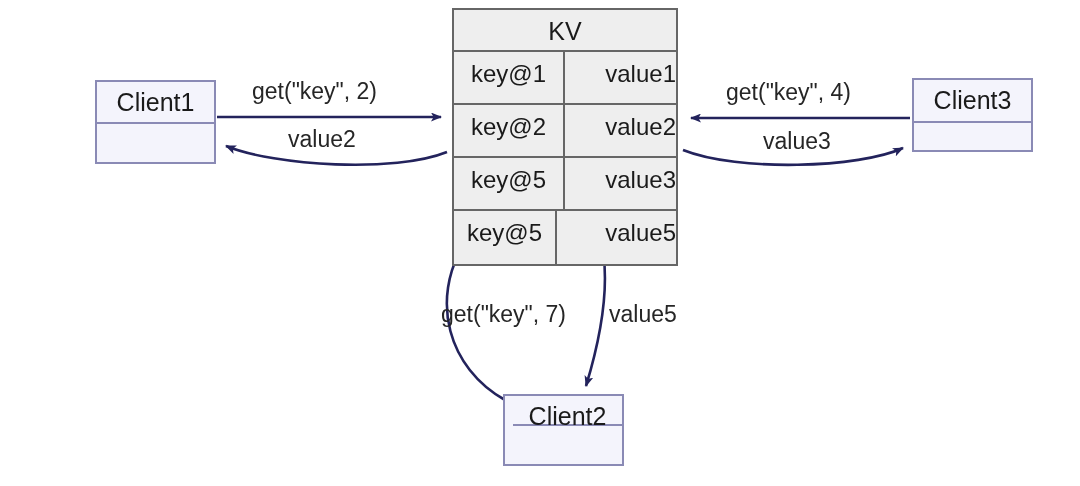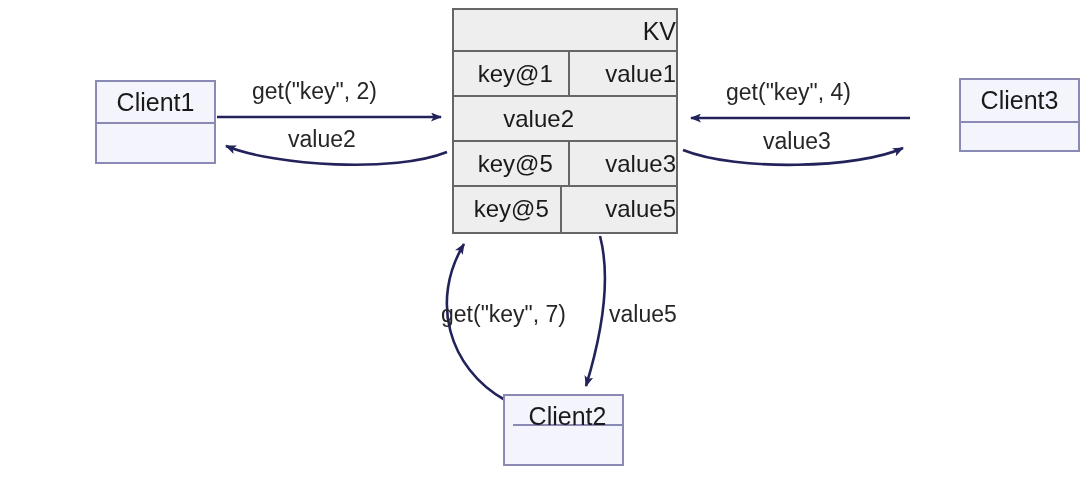--- a/index.html
+++ b/index.html
@@ -32,32 +32,31 @@
     left: 452px;
     top: 8px;
     width: 226px;
     border: 2px solid #666666;
     box-sizing: border-box;
     background: #eeeeee;
   }
   .kv-title {
     height: 42px;
     line-height: 42px;
-    text-align: right;
+    text-align: center;
     font-size: 25px;
     color: #1a1a1a;
     border-bottom: 2px solid #666666;
     box-sizing: border-box;
   }
   .kv-row {
     display: flex;
-    height: 45px;
+    height: 53px;
     box-sizing: border-box;
     border-bottom: 2px solid #666666;
-    padding-left: 9px;
   }
   .kv-row:last-child {
     border-bottom: none;
     gap: 16px;
   }
   .kv-cell {
     font-size: 24px;
     color: #1a1a1a;
     line-height: 43px;
     text-align: center;
@@ -87,21 +86,21 @@
     box-sizing: border-box;
   }
   .client-body {
     box-sizing: border-box;
   }
 
   #client1 { left: 95px;  top: 80px;  width: 121px; height: 84px; }
   #client1 .client-title { height: 42px; line-height: 40px; }
   #client1 .client-body  { height: 28px; }
 
-  #client3 { left: 912px; top: 78px;  width: 121px; height: 74px; margin-left: 47px; }
+  #client3 { left: 912px; top: 78px;  width: 121px; height: 74px; }
   #client3 .client-title { height: 43px; line-height: 41px; }
   #client3 .client-body  { height: 29px; }
 
   #client2 { left: 503px; top: 394px; width: 121px; height: 72px; }
   #client2 .client-title { height: 30px; line-height: 41px; margin-left: 8px; }
   #client2 .client-body  { height: 27px; }
 
   
   .edge-label {
     position: absolute;
@@ -142,20 +141,21 @@
   </svg>
 
   <div class="kv-table">
     <div class="kv-title">KV</div>
 
     <div class="kv-row">
       <div class="kv-cell key">key@1</div>
       <div class="kv-cell val">value1</div>
     </div>
     <div class="kv-row">
+      <div class="kv-cell key">key@2</div>
       <div class="kv-cell val">value2</div>
     </div>
     <div class="kv-row">
       <div class="kv-cell key">key@5</div>
       <div class="kv-cell val">value3</div>
     </div>
     <div class="kv-row">
       <div class="kv-cell key">key@5</div>
       <div class="kv-cell val">value5</div>
     </div>

